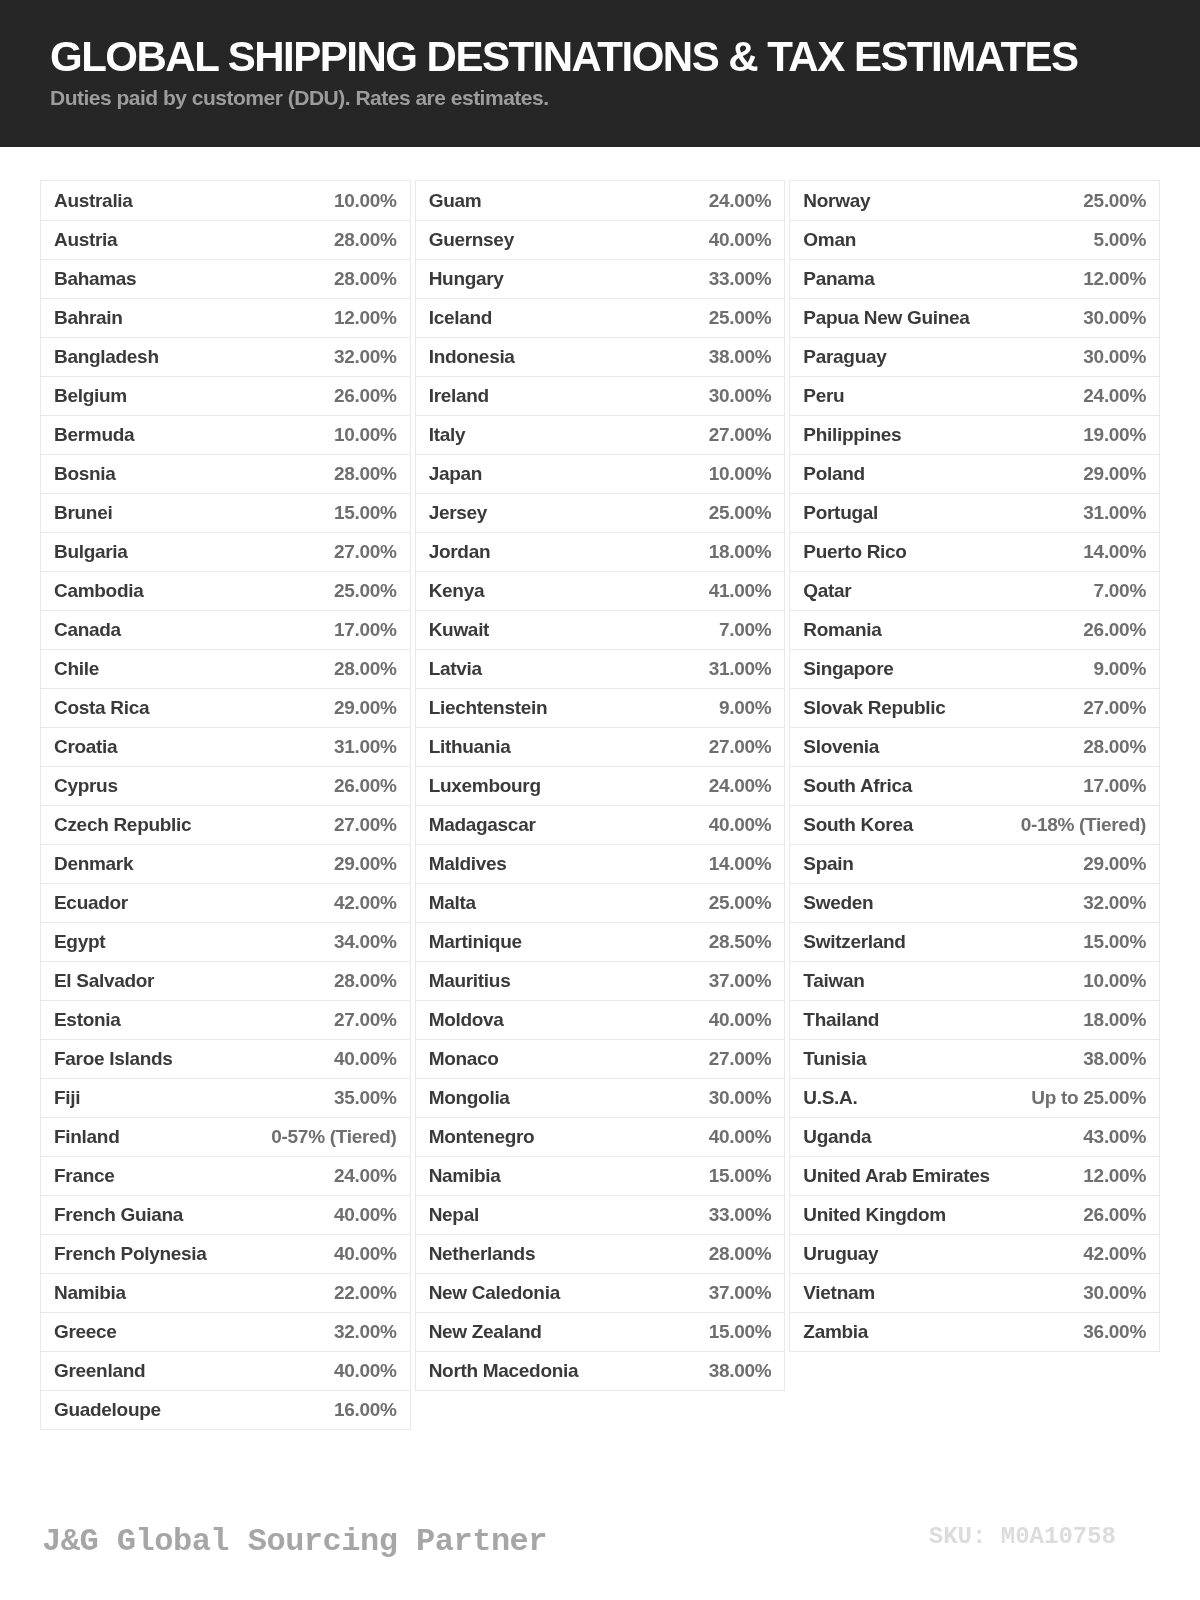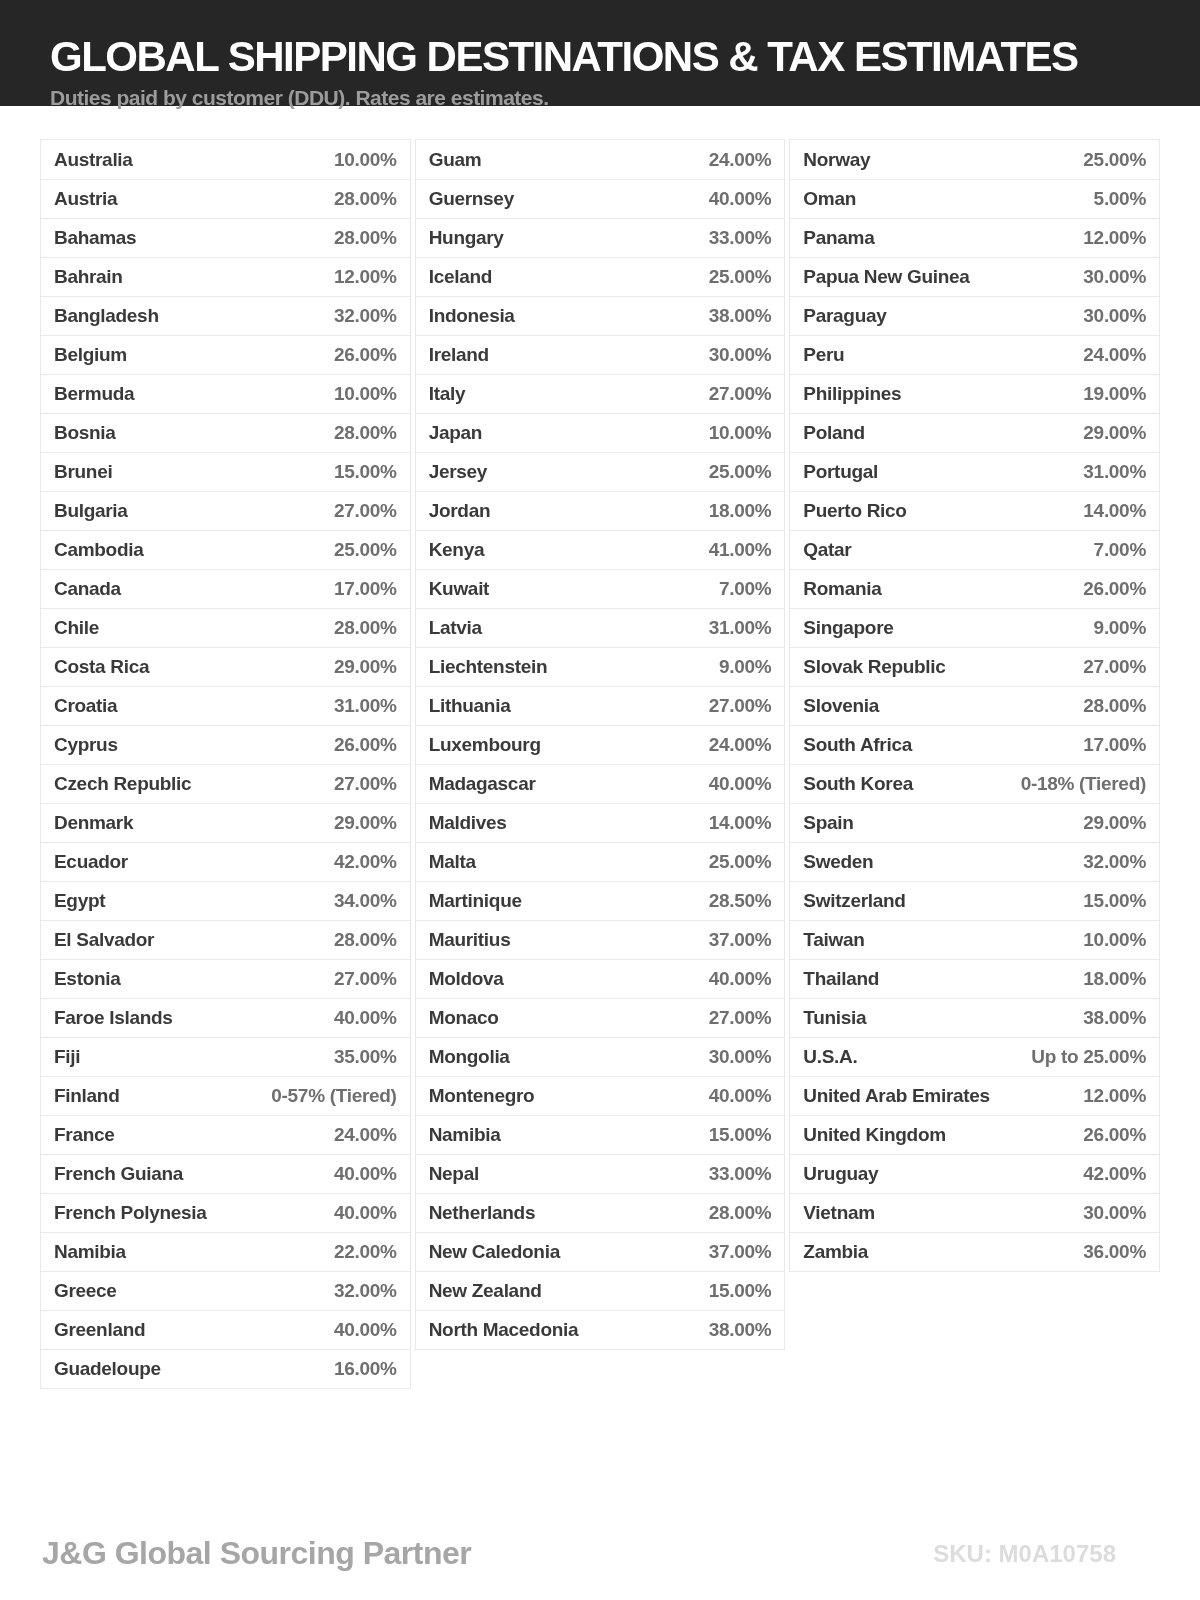--- a/index.html
+++ b/index.html
@@ -5,21 +5,21 @@
   :root{
     --header_bg:#262626; --title:#ffffff; --subtitle:#9c9c9c;
     --country:#3a3a3a; --rate:#6f6f6f; --row_border:#e9e9e9;
     --brand:#a6a6a6; --sku:#dcdcdc;
   }
   *{margin:0;padding:0;box-sizing:border-box;}
   html,body{background:#ffffff;}
   body{font-family:"Liberation Sans","DejaVu Sans",sans-serif;}
   .page{position:relative;width:1200px;height:1600px;background:#ffffff;overflow:hidden;}
 
-  .header{height:106px;background:var(--header_bg);padding:34px 50px 8px 50px;}
+  .header{height:147px;background:var(--header_bg);padding:34px 50px 8px 50px;}
   .header h1{
     color:var(--title);font-size:42px;font-weight:bold;letter-spacing:-1.5px;
     white-space:nowrap;line-height:1.1;
   }
   .header p{
     color:var(--subtitle);font-size:21px;font-weight:bold;letter-spacing:-0.5px;
     margin-top:6px;
   }
 
   .table-area{
@@ -36,22 +36,22 @@
   .rate-row .country{
     color:var(--country);font-size:19px;font-weight:bold;letter-spacing:-0.3px;
     white-space:nowrap;
   }
   .rate-row .rate{
     color:var(--rate);font-size:19px;font-weight:bold;letter-spacing:-0.3px;
     white-space:nowrap;text-align:right;
   }
 
   .footer{
-    position:absolute;left:42px;right:84px;bottom:28px;
-    display:flex;justify-content:space-between;align-items:center;
+    position:absolute;left:42px;right:84px;bottom:40px;
+    display:flex;justify-content:space-between;align-items:flex-start;font-family:Liberation Mono, monospace;
   }
   .footer .brand{color:var(--brand);font-size:32px;font-weight:bold;letter-spacing:-0.5px;}
   .footer .sku{color:var(--sku);font-size:24px;font-weight:bold;}
 </style>
 </head>
 <body>
 
 <div class="page">
 
   <div class="header">
@@ -407,20 +407,24 @@
         </div>
         <div class="rate-row">
           <span class="country">Tunisia</span>
           <span class="rate">38.00%</span>
         </div>
         <div class="rate-row">
           <span class="country">U.S.A.</span>
           <span class="rate">Up to 25.00%</span>
         </div>
         <div class="rate-row">
+          <span class="country">Uganda</span>
+          <span class="rate">43.00%</span>
+        </div>
+        <div class="rate-row">
           <span class="country">United Arab Emirates</span>
           <span class="rate">12.00%</span>
         </div>
         <div class="rate-row">
           <span class="country">United Kingdom</span>
           <span class="rate">26.00%</span>
         </div>
         <div class="rate-row">
           <span class="country">Uruguay</span>
           <span class="rate">42.00%</span>

